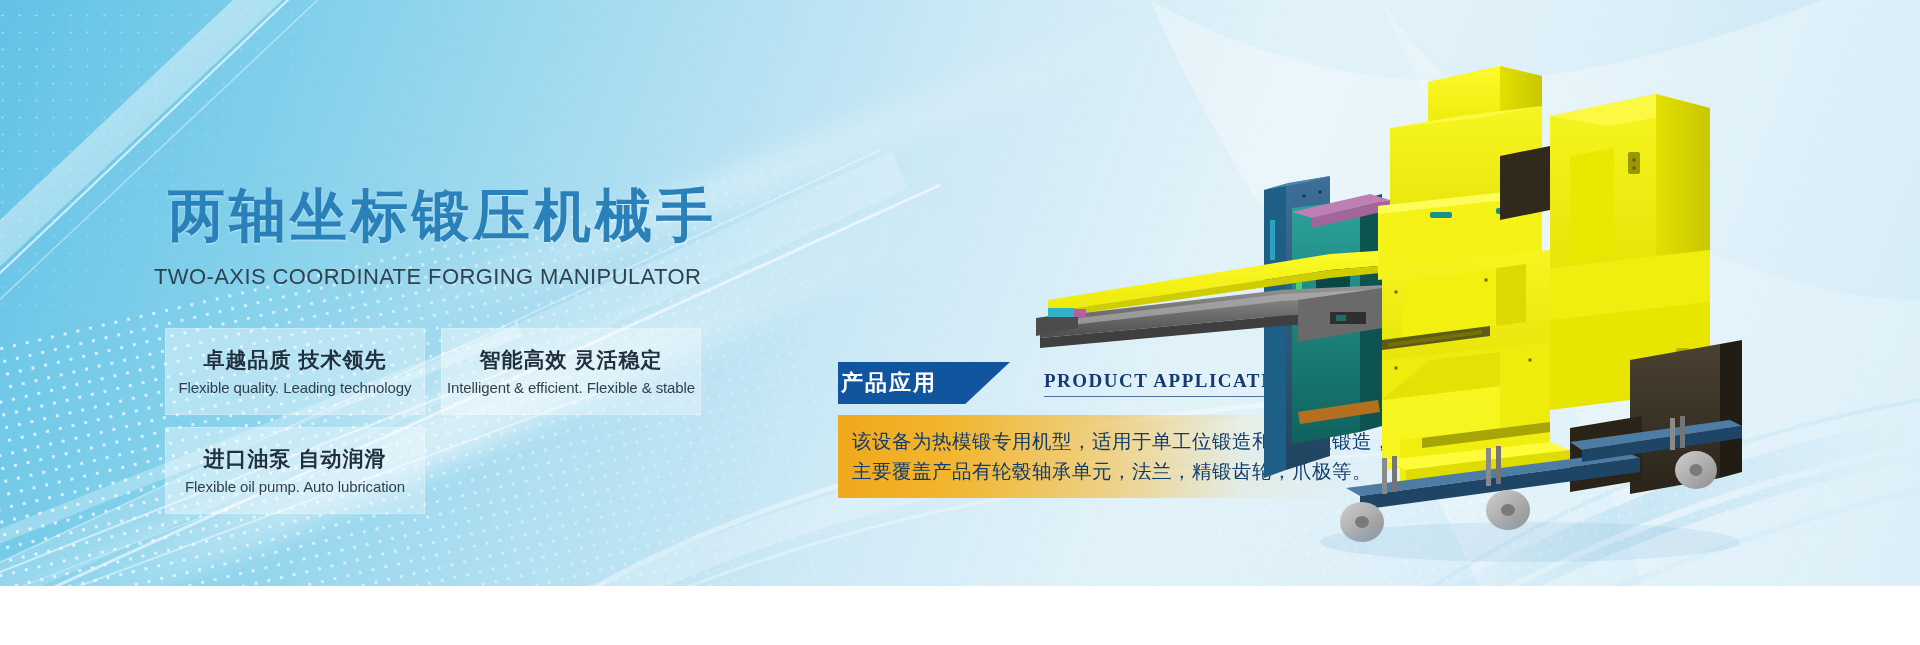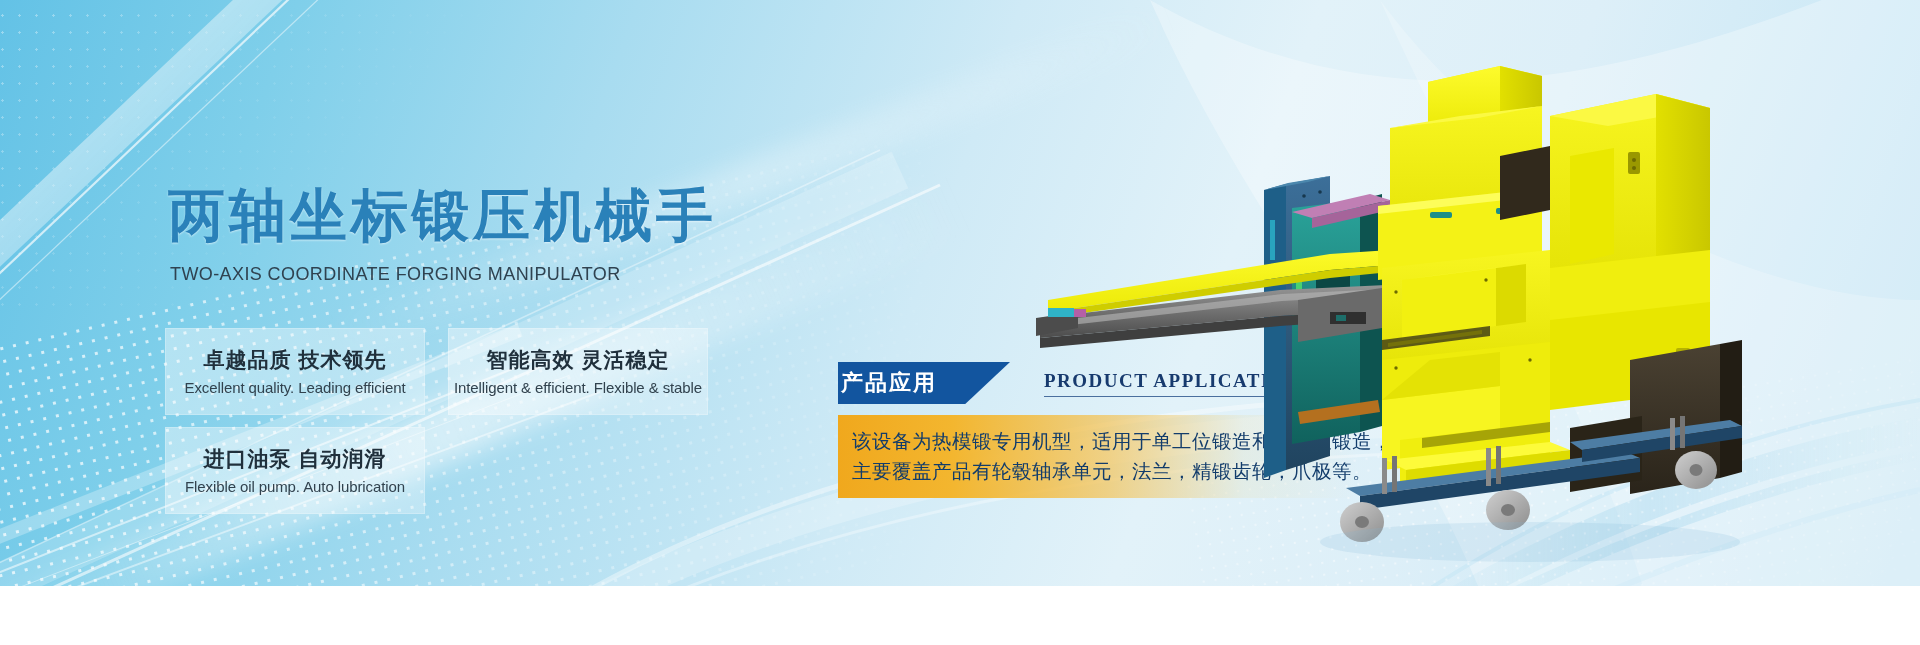--- a/index.html
+++ b/index.html
@@ -48,31 +48,31 @@
 
   
   .title-cn{
     position:absolute;left:168px;top:178px;
     font-size:57px;font-weight:bold;letter-spacing:4px;
     color:#2a81b9;
     text-shadow:0 1px 2px rgba(255,255,255,.55);
     white-space:nowrap;
   }
   .title-en{
-    position:absolute;left:170px;top:264px;
-    font-size:18px;font-weight:400;letter-spacing:.4px;
+    position:absolute;left:154px;top:264px;
+    font-size:22px;font-weight:400;letter-spacing:.4px;
     color:#2f4250;white-space:nowrap;
   }
 
   .features{
     position:absolute;left:165px;top:328px;
     width:532px;
     display:grid;grid-template-columns:260px 260px;
     grid-template-rows:87px 87px;
-    gap:12px 23px;
+    gap:12px 16px;
   }
   .feat{
     background:linear-gradient(120deg,rgba(255,255,255,.42),rgba(255,255,255,.30));
     display:flex;flex-direction:column;align-items:center;justify-content:center;
     box-shadow:inset 0 0 0 1px rgba(255,255,255,.22);
   }
   .feat-cn{font-size:21px;font-weight:bold;color:#20303c;letter-spacing:1px;line-height:1.2;}
   .feat-en{font-size:15px;color:#31424e;margin-top:7px;letter-spacing:-.1px;white-space:nowrap;}
 
   
@@ -173,21 +173,21 @@
     <div class="sheen" style="left:-100px;top:400px;width:1100px;height:60px;transform:rotate(-24deg);"></div>
     <div class="sheen" style="left:300px;top:160px;width:900px;height:40px;transform:rotate(-21deg);opacity:.55;"></div>
   </div>
 
   <div class="title-cn">两轴坐标锻压机械手</div>
   <div class="title-en">TWO-AXIS COORDINATE FORGING MANIPULATOR</div>
 
   <div class="features">
     <div class="feat">
       <div class="feat-cn">卓越品质 技术领先</div>
-      <div class="feat-en">Excellent quality. Leading efficient</div>
+      <div class="feat-en">Flexible quality. Leading technology</div>
     </div>
     <div class="feat">
       <div class="feat-cn">智能高效 灵活稳定</div>
       <div class="feat-en">Intelligent &amp; efficient. Flexible &amp; stable</div>
     </div>
     <div class="feat">
       <div class="feat-cn">进口油泵 自动润滑</div>
       <div class="feat-en">Flexible oil pump. Auto lubrication</div>
     </div>
   </div>

